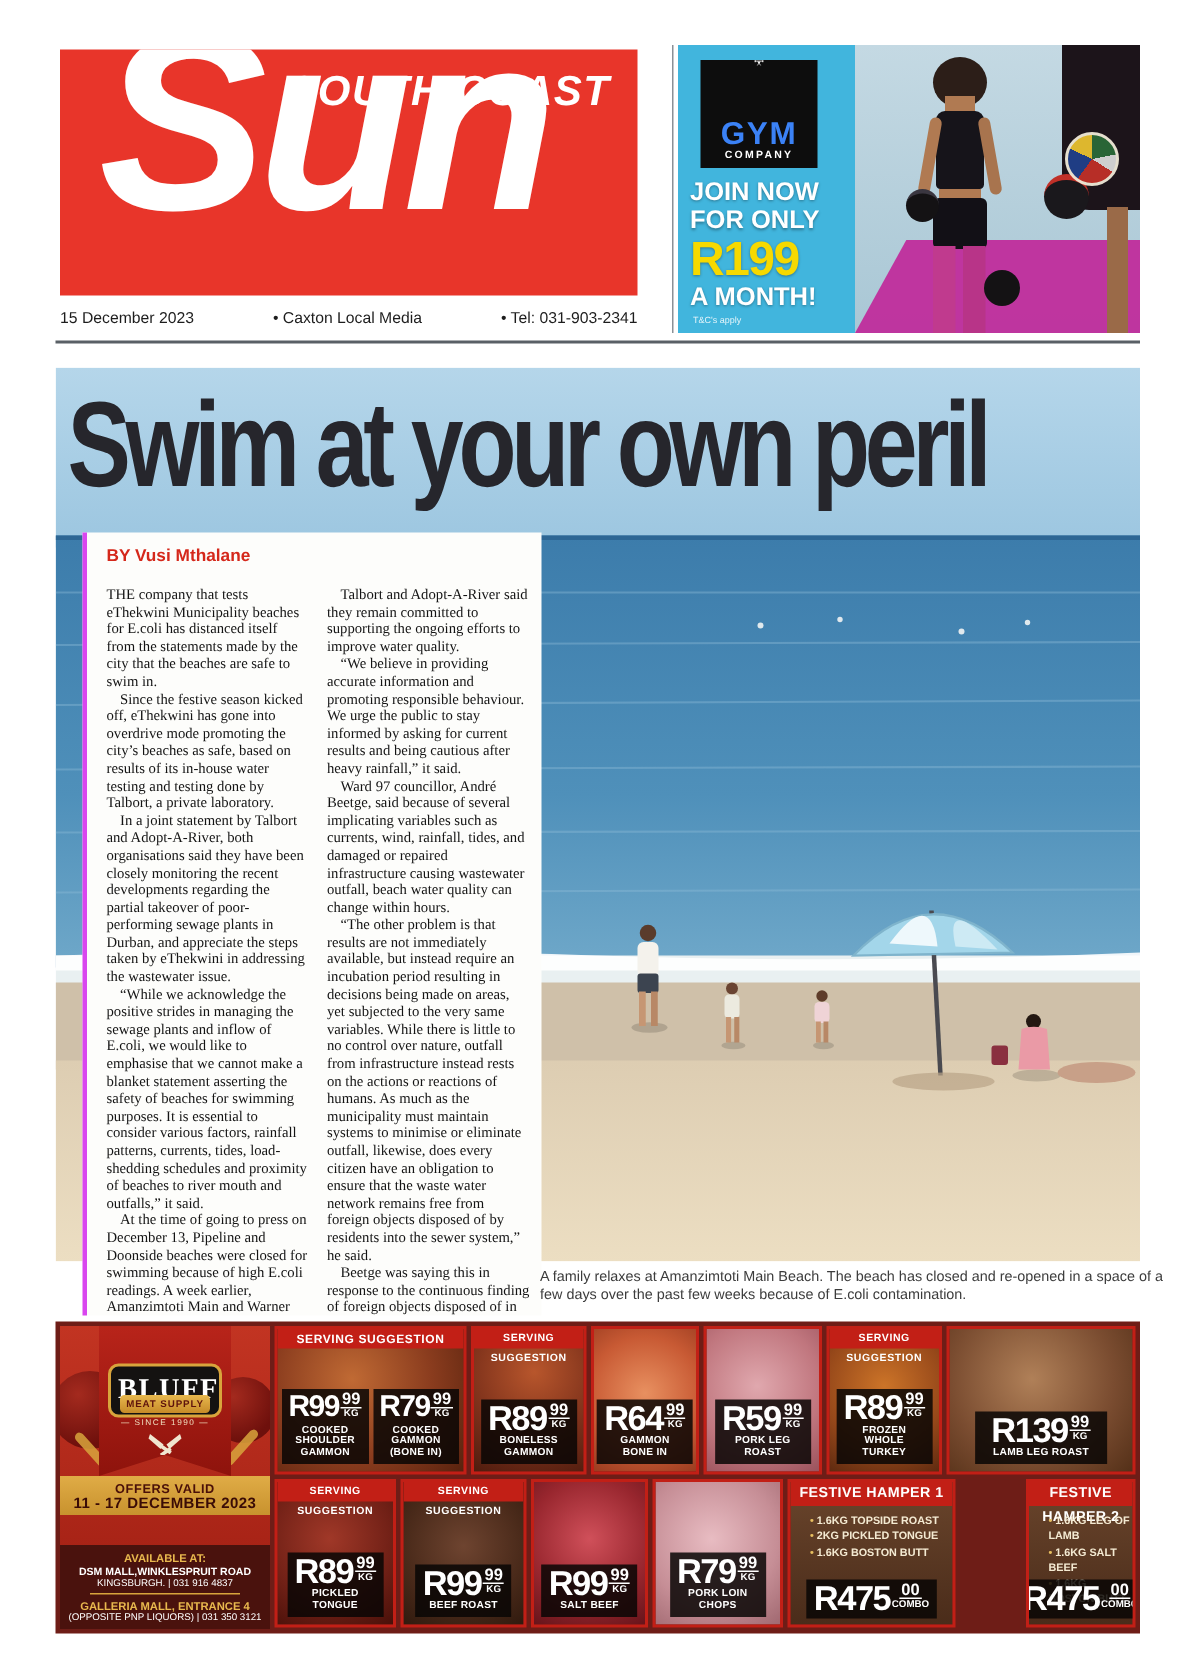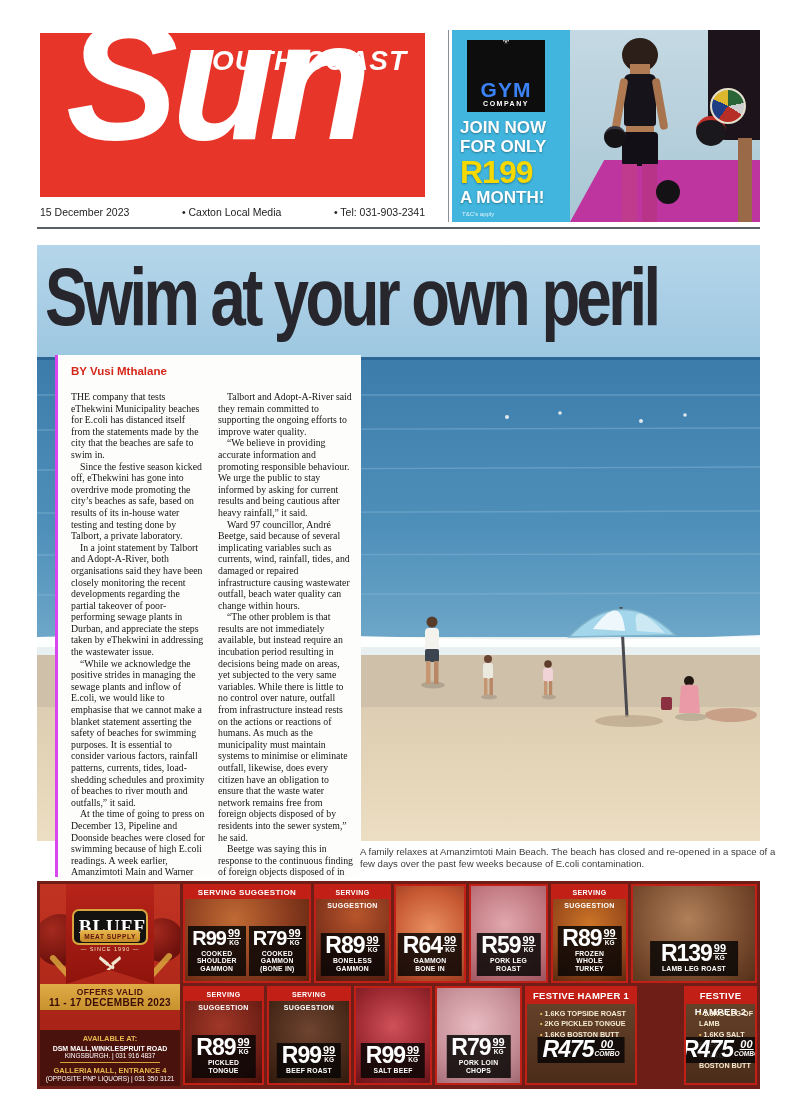--- a/index.html
+++ b/index.html
@@ -94,21 +94,21 @@
   .bgH { background:radial-gradient(circle at 50% 45%, #6e4430, #4a2a1a 60%, #301a0e); }
   .bgI { background:radial-gradient(circle at 50% 40%, #d0505a, #98262e 60%, #66141a); }
   .bgJ { background:radial-gradient(circle at 45% 40%, #e8bcc2, #c68e96 60%, #a06870); }
   .bgWood { background:linear-gradient(180deg,#6a452c,#4a2c1a); }
 
   .hamper { position:relative; border:2px solid #c21f16; overflow:hidden; }
   .hamper-head { height:16px; background:#c21f16; color:#fff; font-weight:bold; font-size:9.5px; text-align:center; line-height:16px; letter-spacing:.3px; }
   .hamper-items { padding:5px 0 0 13px; }
   .hamper-items li { list-style:none; color:#f4ead2; font-weight:bold; font-size:7.2px; line-height:1.45; }
   .hamper-items li::before { content:"• "; color:#e8c060; }
-  .hamper .pricebox { bottom:20px; min-width:64%;font-style:italic; }
+  .hamper .pricebox { bottom:4px; min-width:64%; }
 
   [data-interactable] { cursor:default; }
 </style>
 </head>
 <body>
 
 <div class="page" data-interactable="false">
 
   <div class="header" data-interactable="false">
     <div class="masthead" data-interactable="false">

